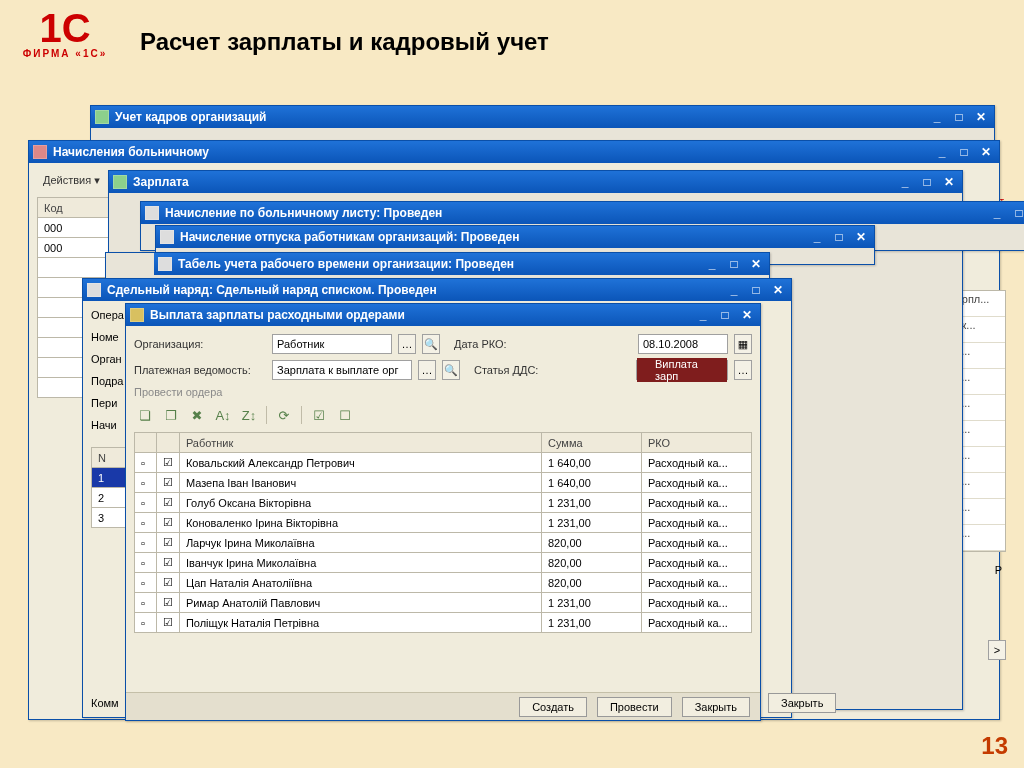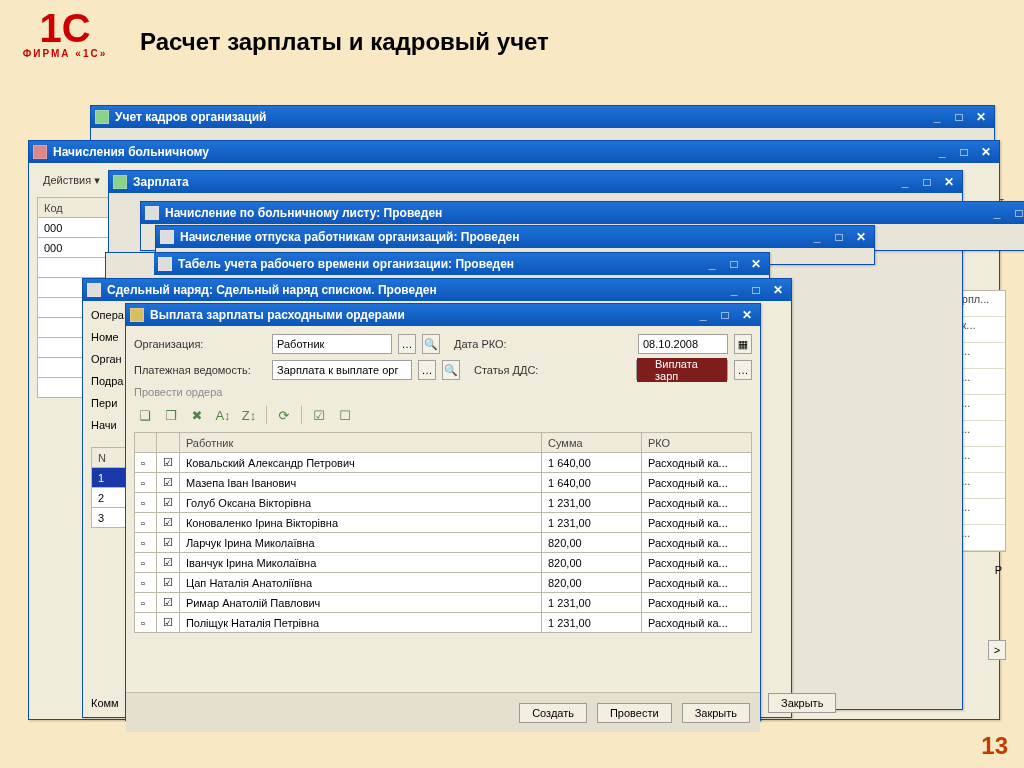--- a/index.html
+++ b/index.html
@@ -112,21 +112,21 @@
     padding: 3px 6px; text-align: left;
     height: 20px;
   }
   table.grid th { background: #efeaDa; font-weight: normal; color: #444; }
   .chk-col { width: 22px; text-align: center; }
   .num-r { text-align: right; }
   .ref-col { width: 110px; }
 
   .bottom-bar {
     background: #e4dfce;
-    height: 40px; display: flex; align-items: center; justify-content: flex-end;
+    height: 28px; display: flex; align-items: center; justify-content: flex-end;
     gap: 10px; padding: 0 10px;
     border-top: 1px solid #c4bfa8;
   }
   .btn {
     height: 20px; padding: 0 12px;
     border: 1px solid #999; background: #f2eee0;
     font-size: 11px; cursor: pointer;
     display: inline-flex; align-items: center;
   }
   .sel-hl {

